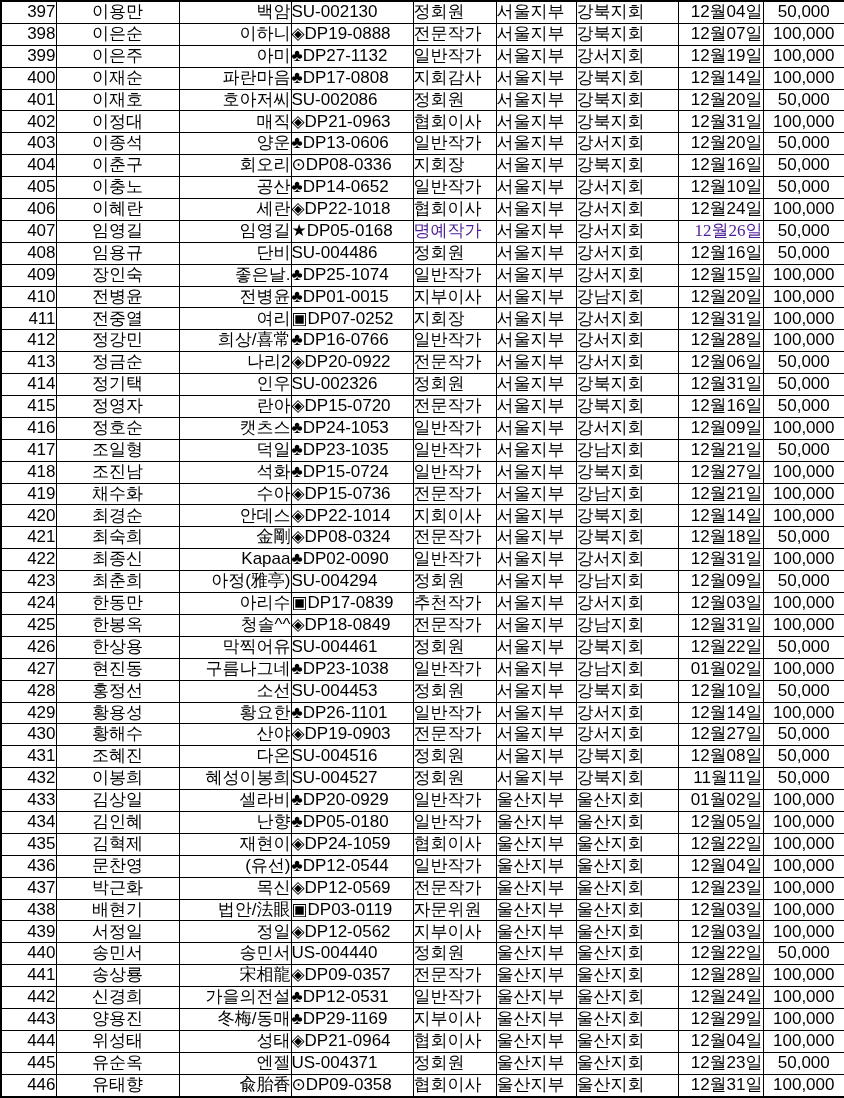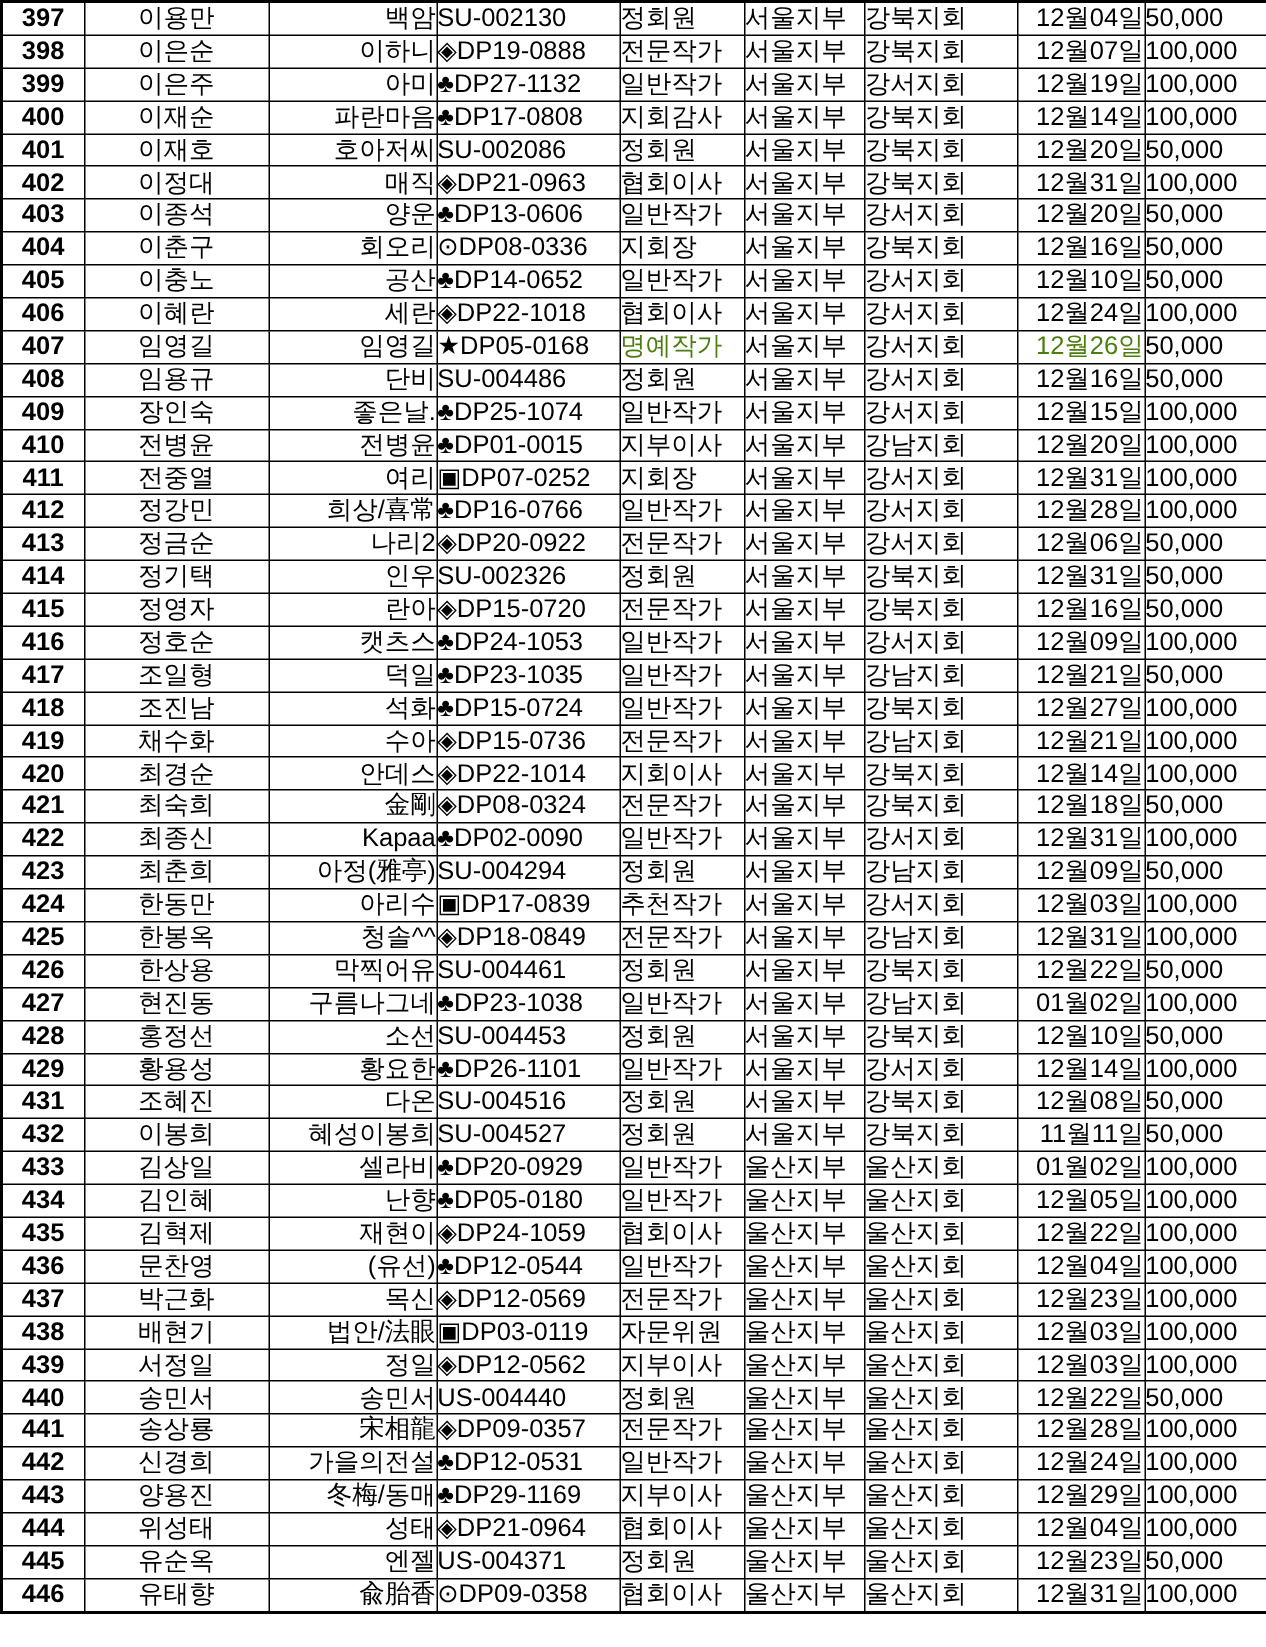--- a/index.html
+++ b/index.html
@@ -19,30 +19,30 @@
   }
   table.roster td {
     border: 1px solid #000000;
     height: 20.9px;
     padding: 0;
     overflow: hidden;
     white-space: nowrap;
     line-height: 1.1;
     vertical-align: middle;
   }
-  td.c-no     { text-align: center; font-weight: bold; }
+  td.c-no     { text-align: right; }
   td.c-name   { text-align: center; }
   td.c-nick   { text-align: right;  padding-left: 3px; }
   td.c-id     { text-align: left;  padding-left: 3px; margin-left: 33px; }
   td.c-role   { text-align: left;  padding-left: 2px; }
   td.c-region { text-align: left;  padding-left: 2px; margin-left: 47px; }
   td.c-branch { text-align: left;  padding-left: 2px; }
   td.c-date   { text-align: right; }
-  td.c-amount { text-align: left; padding-right: 5px; }
-  td.muted    { color: #4d7c0f; }
+  td.c-amount { text-align: center; padding-right: 5px; }
+  td.muted    { color: #4c1d95; font-family: Liberation Serif, serif; }
 </style>
 </head>
 <body>
 
 <table class="roster">
   <colgroup>
     <col style="width:55px">
     <col style="width:123px">
     <col style="width:112px">
     <col style="width:122px">
@@ -410,20 +410,31 @@
     <td class="c-name">황용성</td>
     <td class="c-nick">황요한</td>
     <td class="c-id">♣DP26-1101</td>
     <td class="c-role">일반작가</td>
     <td class="c-region">서울지부</td>
     <td class="c-branch">강서지회</td>
     <td class="c-date">12월14일</td>
     <td class="c-amount">100,000</td>
   </tr>
       <tr>
+    <td class="c-no">430</td>
+    <td class="c-name">황해수</td>
+    <td class="c-nick">산야</td>
+    <td class="c-id">◈DP19-0903</td>
+    <td class="c-role">전문작가</td>
+    <td class="c-region">서울지부</td>
+    <td class="c-branch">강서지회</td>
+    <td class="c-date">12월27일</td>
+    <td class="c-amount">50,000</td>
+  </tr>
+      <tr>
     <td class="c-no">431</td>
     <td class="c-name">조혜진</td>
     <td class="c-nick">다온</td>
     <td class="c-id">SU-004516</td>
     <td class="c-role">정회원</td>
     <td class="c-region">서울지부</td>
     <td class="c-branch">강북지회</td>
     <td class="c-date">12월08일</td>
     <td class="c-amount">50,000</td>
   </tr>

